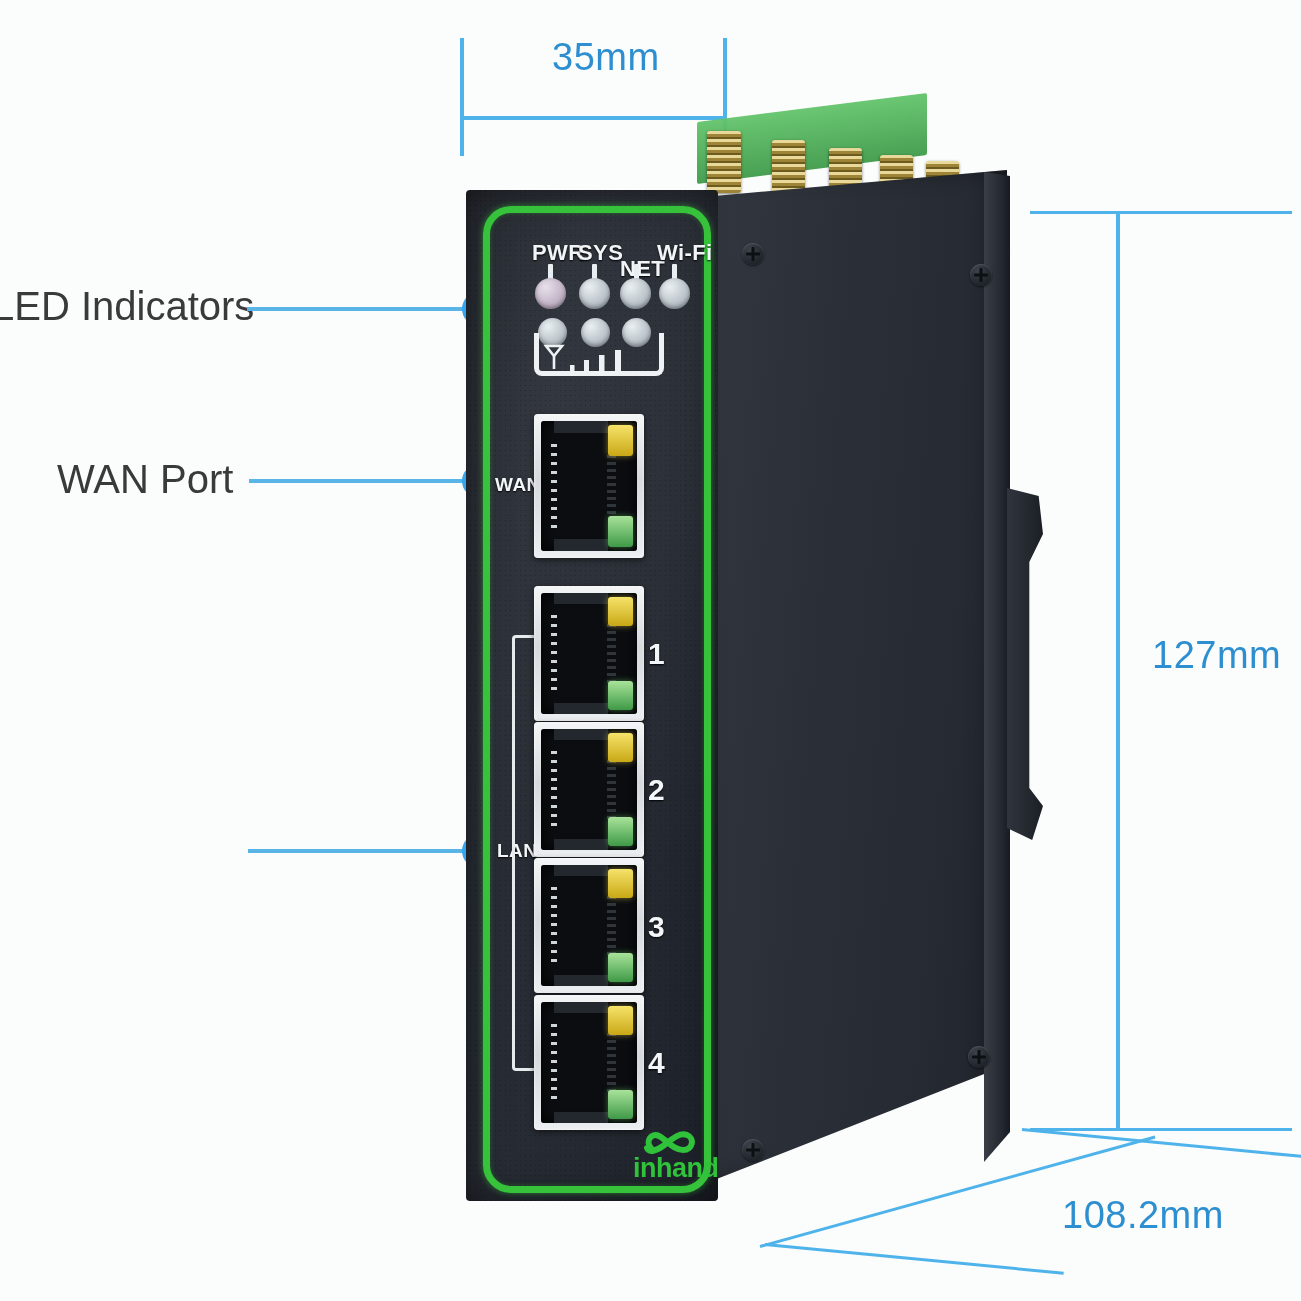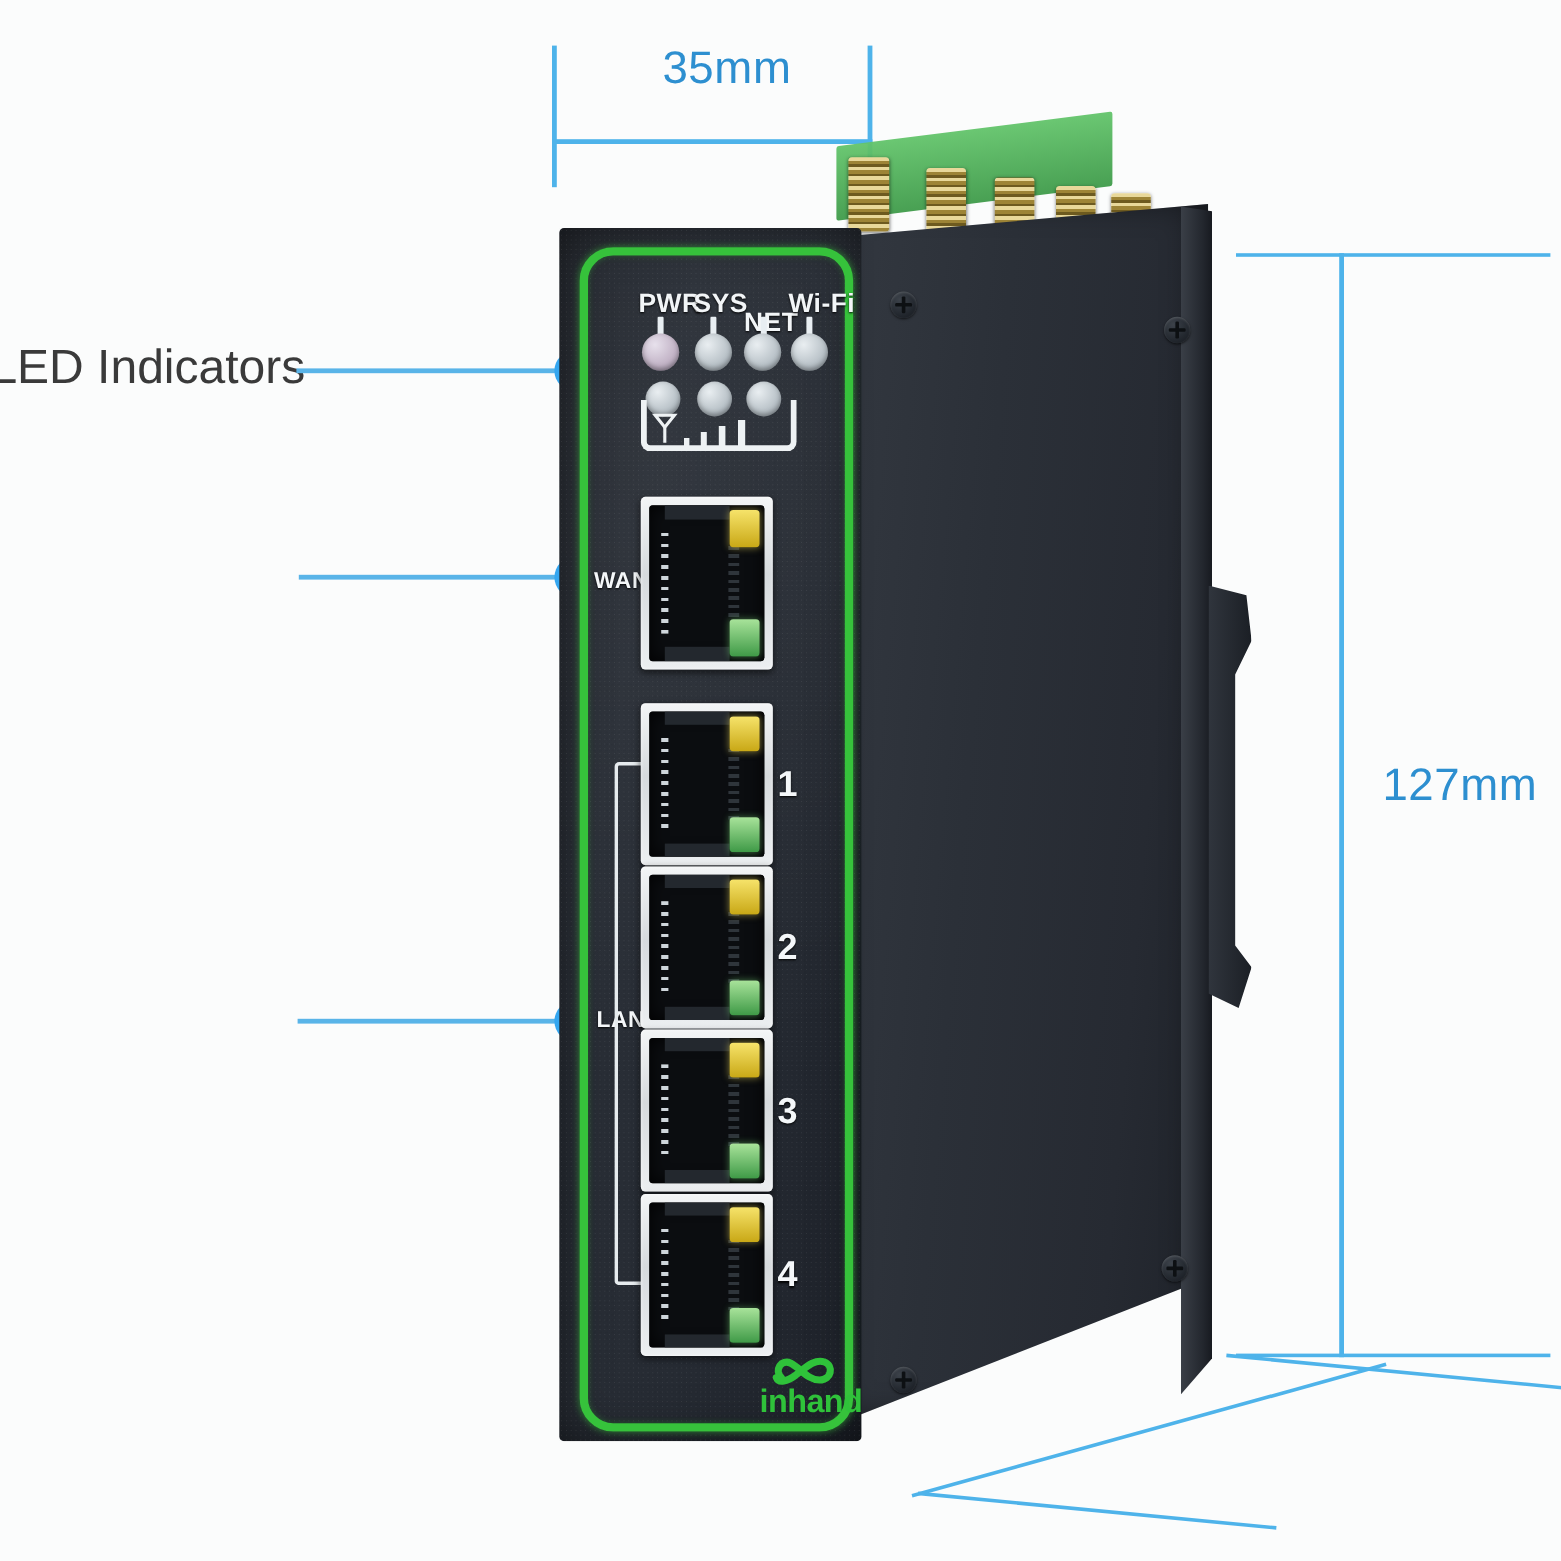--- a/index.html
+++ b/index.html
@@ -103,25 +103,27 @@
   <div class="dimtext" style="left:552px;top:36px;">35mm</div>
 
   <div class="dimline" style="left:1030px;top:211px;width:262px;height:3px;"></div>
   <div class="dimline" style="left:1030px;top:1128px;width:262px;height:3px;"></div>
   <div class="dimline" style="left:1116px;top:211px;width:4px;height:920px;"></div>
   <div class="dimtext" style="left:1152px;top:634px;">127mm</div>
 
   <div class="dimline" style="left:1022px;top:1128px;width:290px;height:3px;transform:rotate(5.5deg);transform-origin:left center;"></div>
   <div class="dimline" style="left:760px;top:1245px;width:410px;height:3px;transform:rotate(-15.5deg);transform-origin:left center;"></div>
   <div class="dimline" style="left:765px;top:1243px;width:300px;height:3px;transform:rotate(5.5deg);transform-origin:left center;"></div>
+  <div class="dimtext" style="left:1062px;top:1194px;">108.2mm</div>
 
   <div class="callout-text" style="left:-8px;top:284px;">LED Indicators</div>
   <div class="leader" style="left:247px;top:307px;width:227px;"></div>
   <div class="dot" style="left:462px;top:292px;"></div>
 
+  <div class="callout-text" style="left:57px;top:457px;">WAN Port</div>
   <div class="leader" style="left:249px;top:479px;width:225px;"></div>
   <div class="dot" style="left:462px;top:464px;"></div>
 
   <div class="leader" style="left:248px;top:849px;width:226px;"></div>
   <div class="dot" style="left:462px;top:834px;"></div>
 
   <div class="greenterm" style="left:697px;top:122px;width:230px;height:62px;transform:skewY(-7.2deg);transform-origin:left bottom;opacity:.95;"></div>
   <div class="sma" style="left:707px;top:131px;width:34px;height:62px;"></div>
   <div class="sma" style="left:772px;top:140px;width:33px;height:60px;"></div>
   <div class="sma" style="left:829px;top:148px;width:33px;height:58px;"></div>

